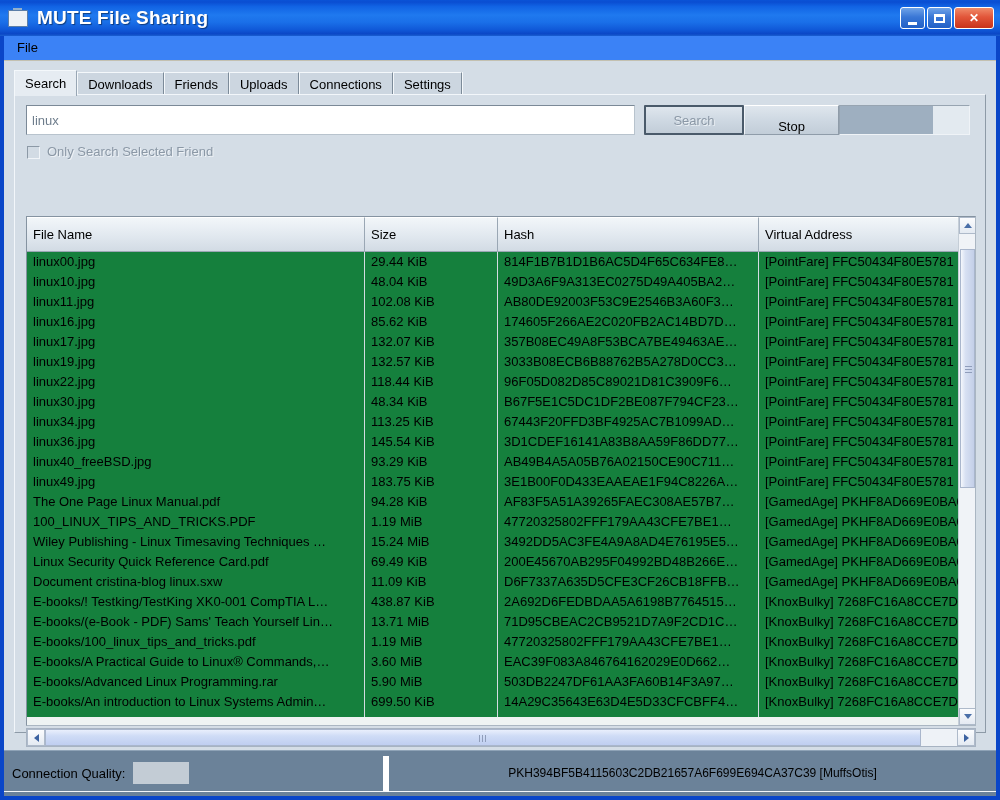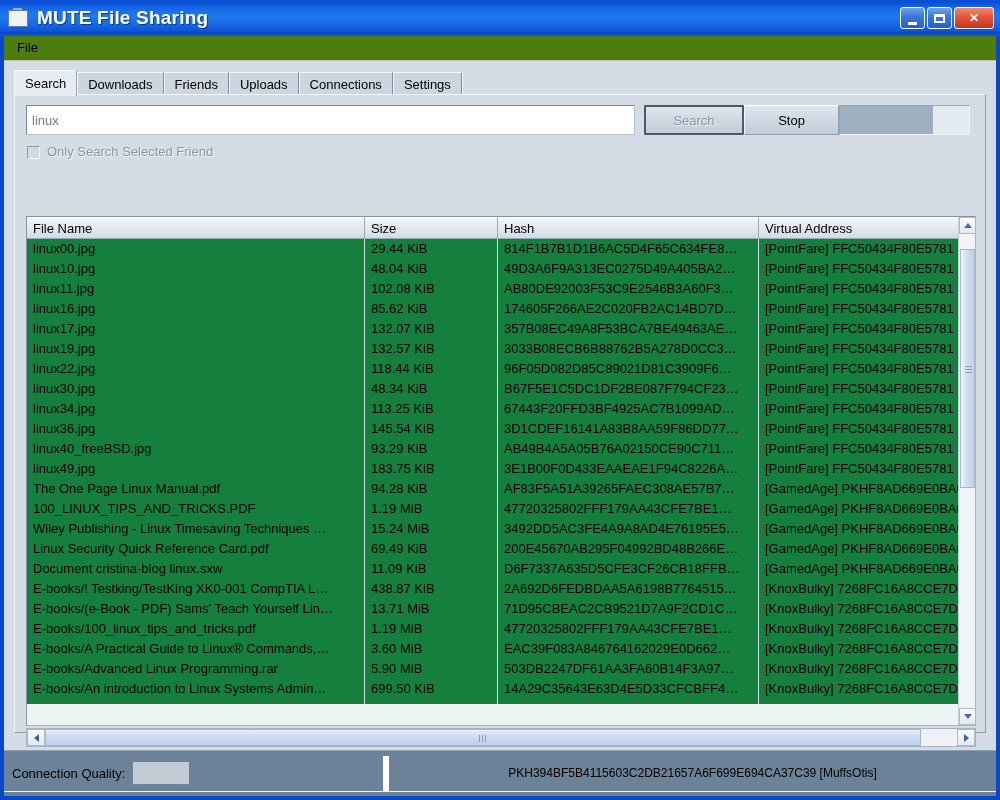--- a/index.html
+++ b/index.html
@@ -105,21 +105,21 @@
   .win-btn.min .glyph { align-items: flex-end; padding-bottom: 3px; }
   .min-bar { width: 9px; height: 3px; background: #fff; }
   .max-box { width: 11px; height: 9px; border: 2px solid #fff; border-top-width: 3px; box-sizing: border-box; }
 
   
   .menubar {
     position: absolute;
     left: 4px; top: 36px;
     width: 992px;
     height: 25px;
-    background: #4d7c0f;
+    background: #3b82f6;
     border-bottom: 1px solid #c3c0b0;
     box-sizing: border-box;
     display: flex;
     align-items: center;
   }
   .menu-item {
     font-size: 13px;
     color: #000000;
     padding: 3px 9px 4px 9px;
     margin-left: 4px;
@@ -221,21 +221,21 @@
     justify-content: center;
     cursor: pointer;
     white-space: nowrap;
   }
   .btn.disabled { color: #8b98a6; text-shadow: 1px 1px 0 #ecf1f5; }
   .btn.default-focus {
     border: 2px solid #4a5a6a;
     border-radius: 1px;
   }
   .btn-search { width: 100px; height: 30px; margin-left: 9px; }
-  .btn-stop   { width: 95px; height: 30px; }
+  .btn-stop   { width: 95px; height: 30px; align-items: flex-end; }
   .progress-outer {
     width: 131px; height: 30px;
     box-sizing: border-box;
     background: #e3eaf0;
     border: 1px solid #97a4b1;
     border-right-color: #eff3f7;
     border-bottom-color: #eff3f7;
     position: relative;
   }
   .progress-fill {
@@ -277,21 +277,21 @@
     height: 510px;
     box-sizing: border-box;
     border: 1px solid #8593a1;
     border-right-color: #aab6c2;
     border-bottom-color: #aab6c2;
     background: #eef3f3;
     overflow: hidden;
   }
   .lv-head {
     display: flex;
-    height: 22px;
+    height: 35px;
     background: linear-gradient(180deg, #eaeff4 0%, #dbe3ea 50%, #ccd6e0 100%);
     border-bottom: 1px solid #9aa7b4;
     box-sizing: border-box;
   }
   .lv-th {
     box-sizing: border-box;
     font-size: 13px;
     color: #000;
     display: flex;
     align-items: center;

